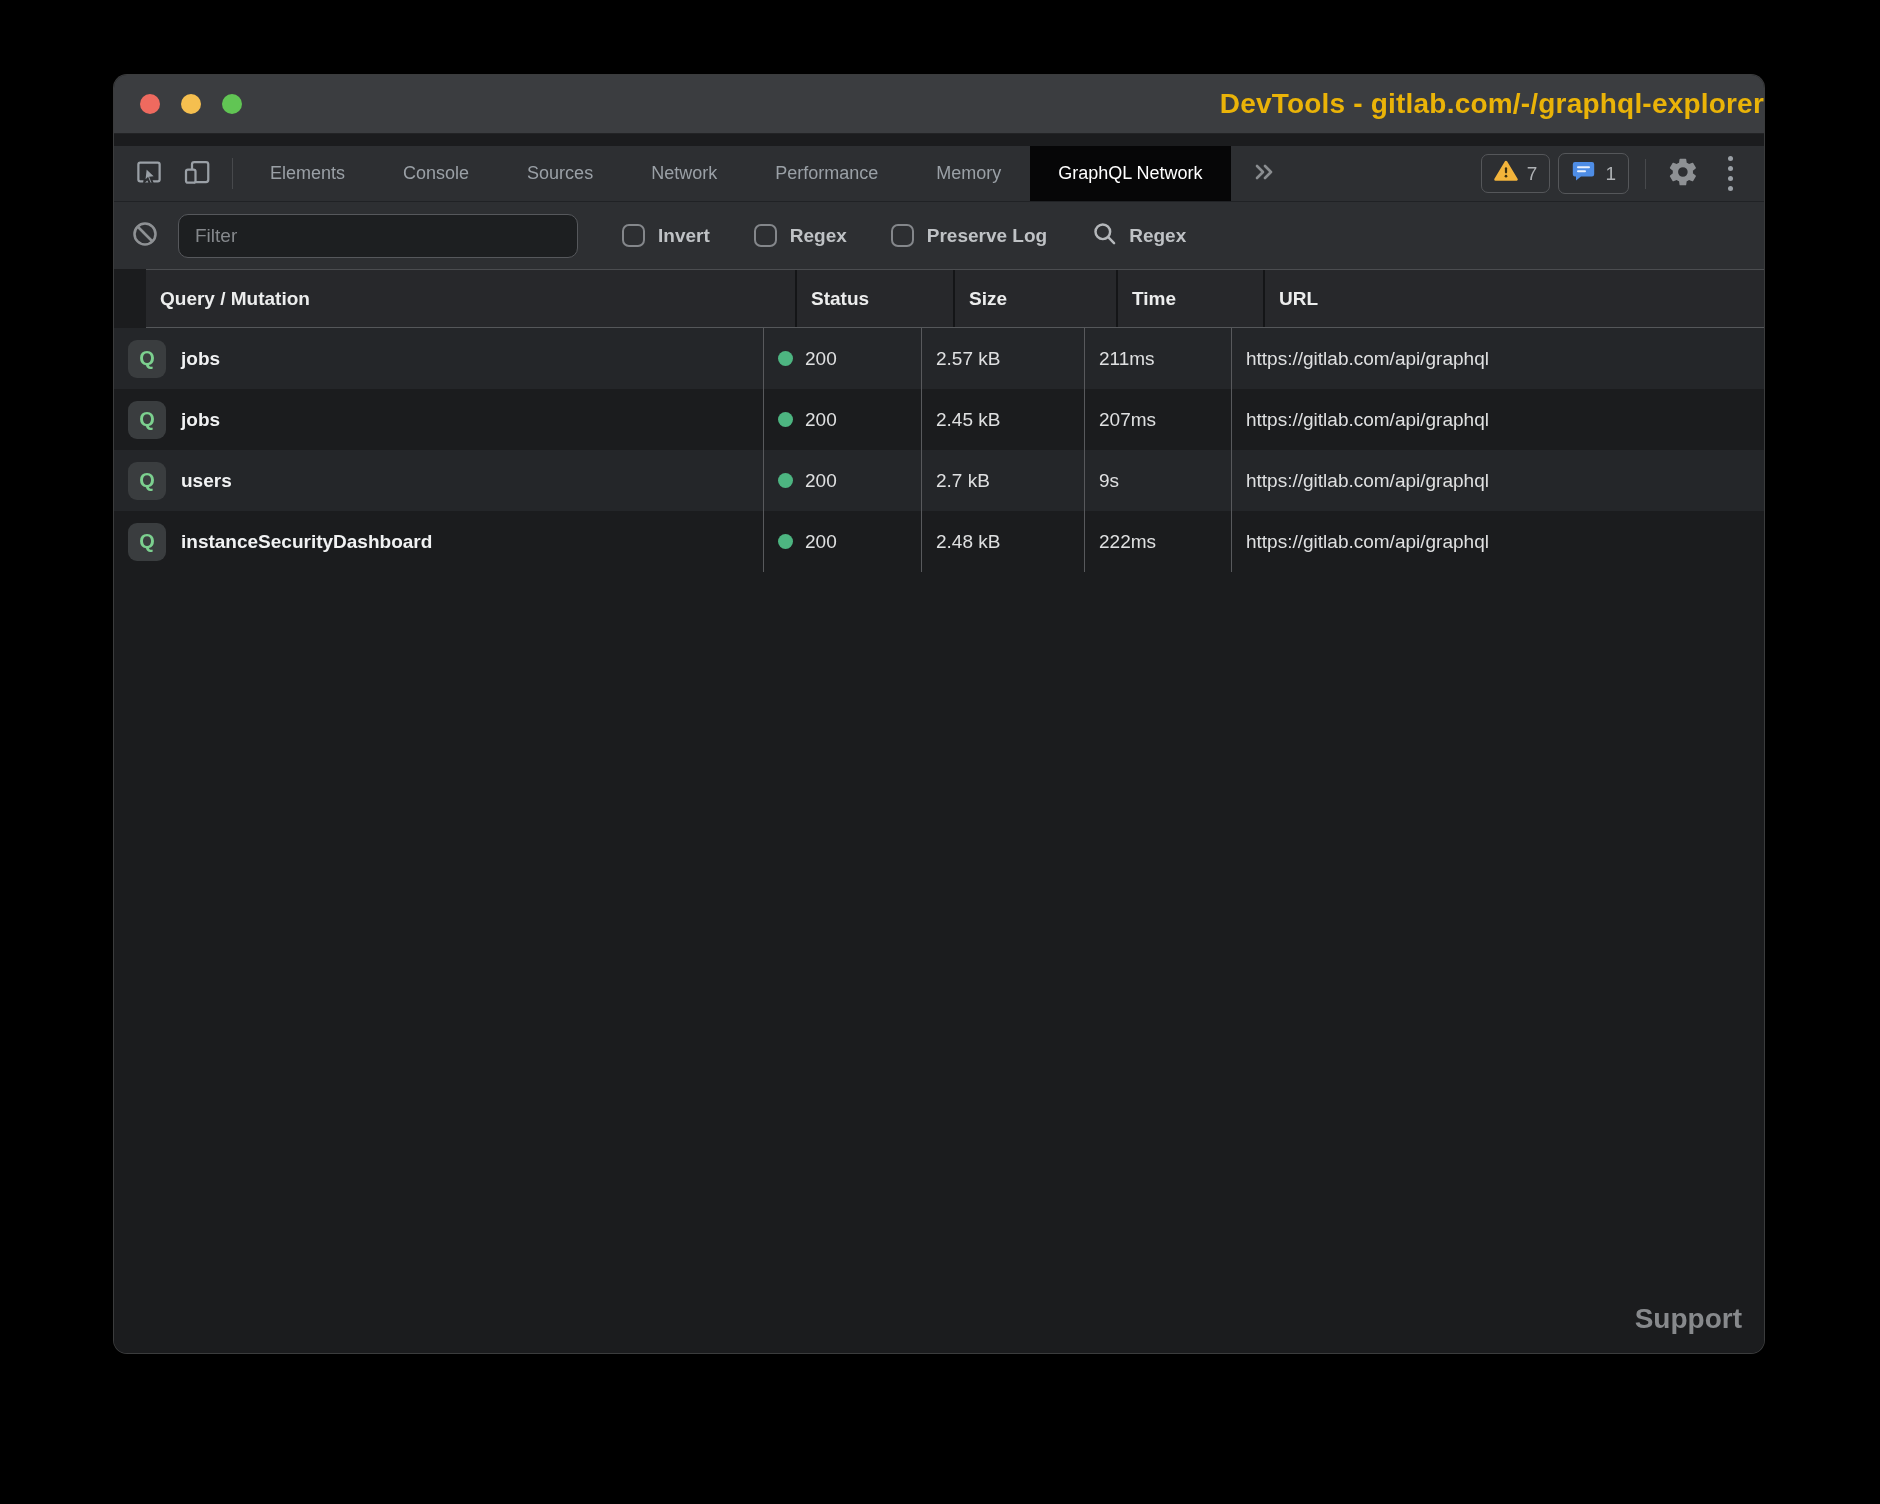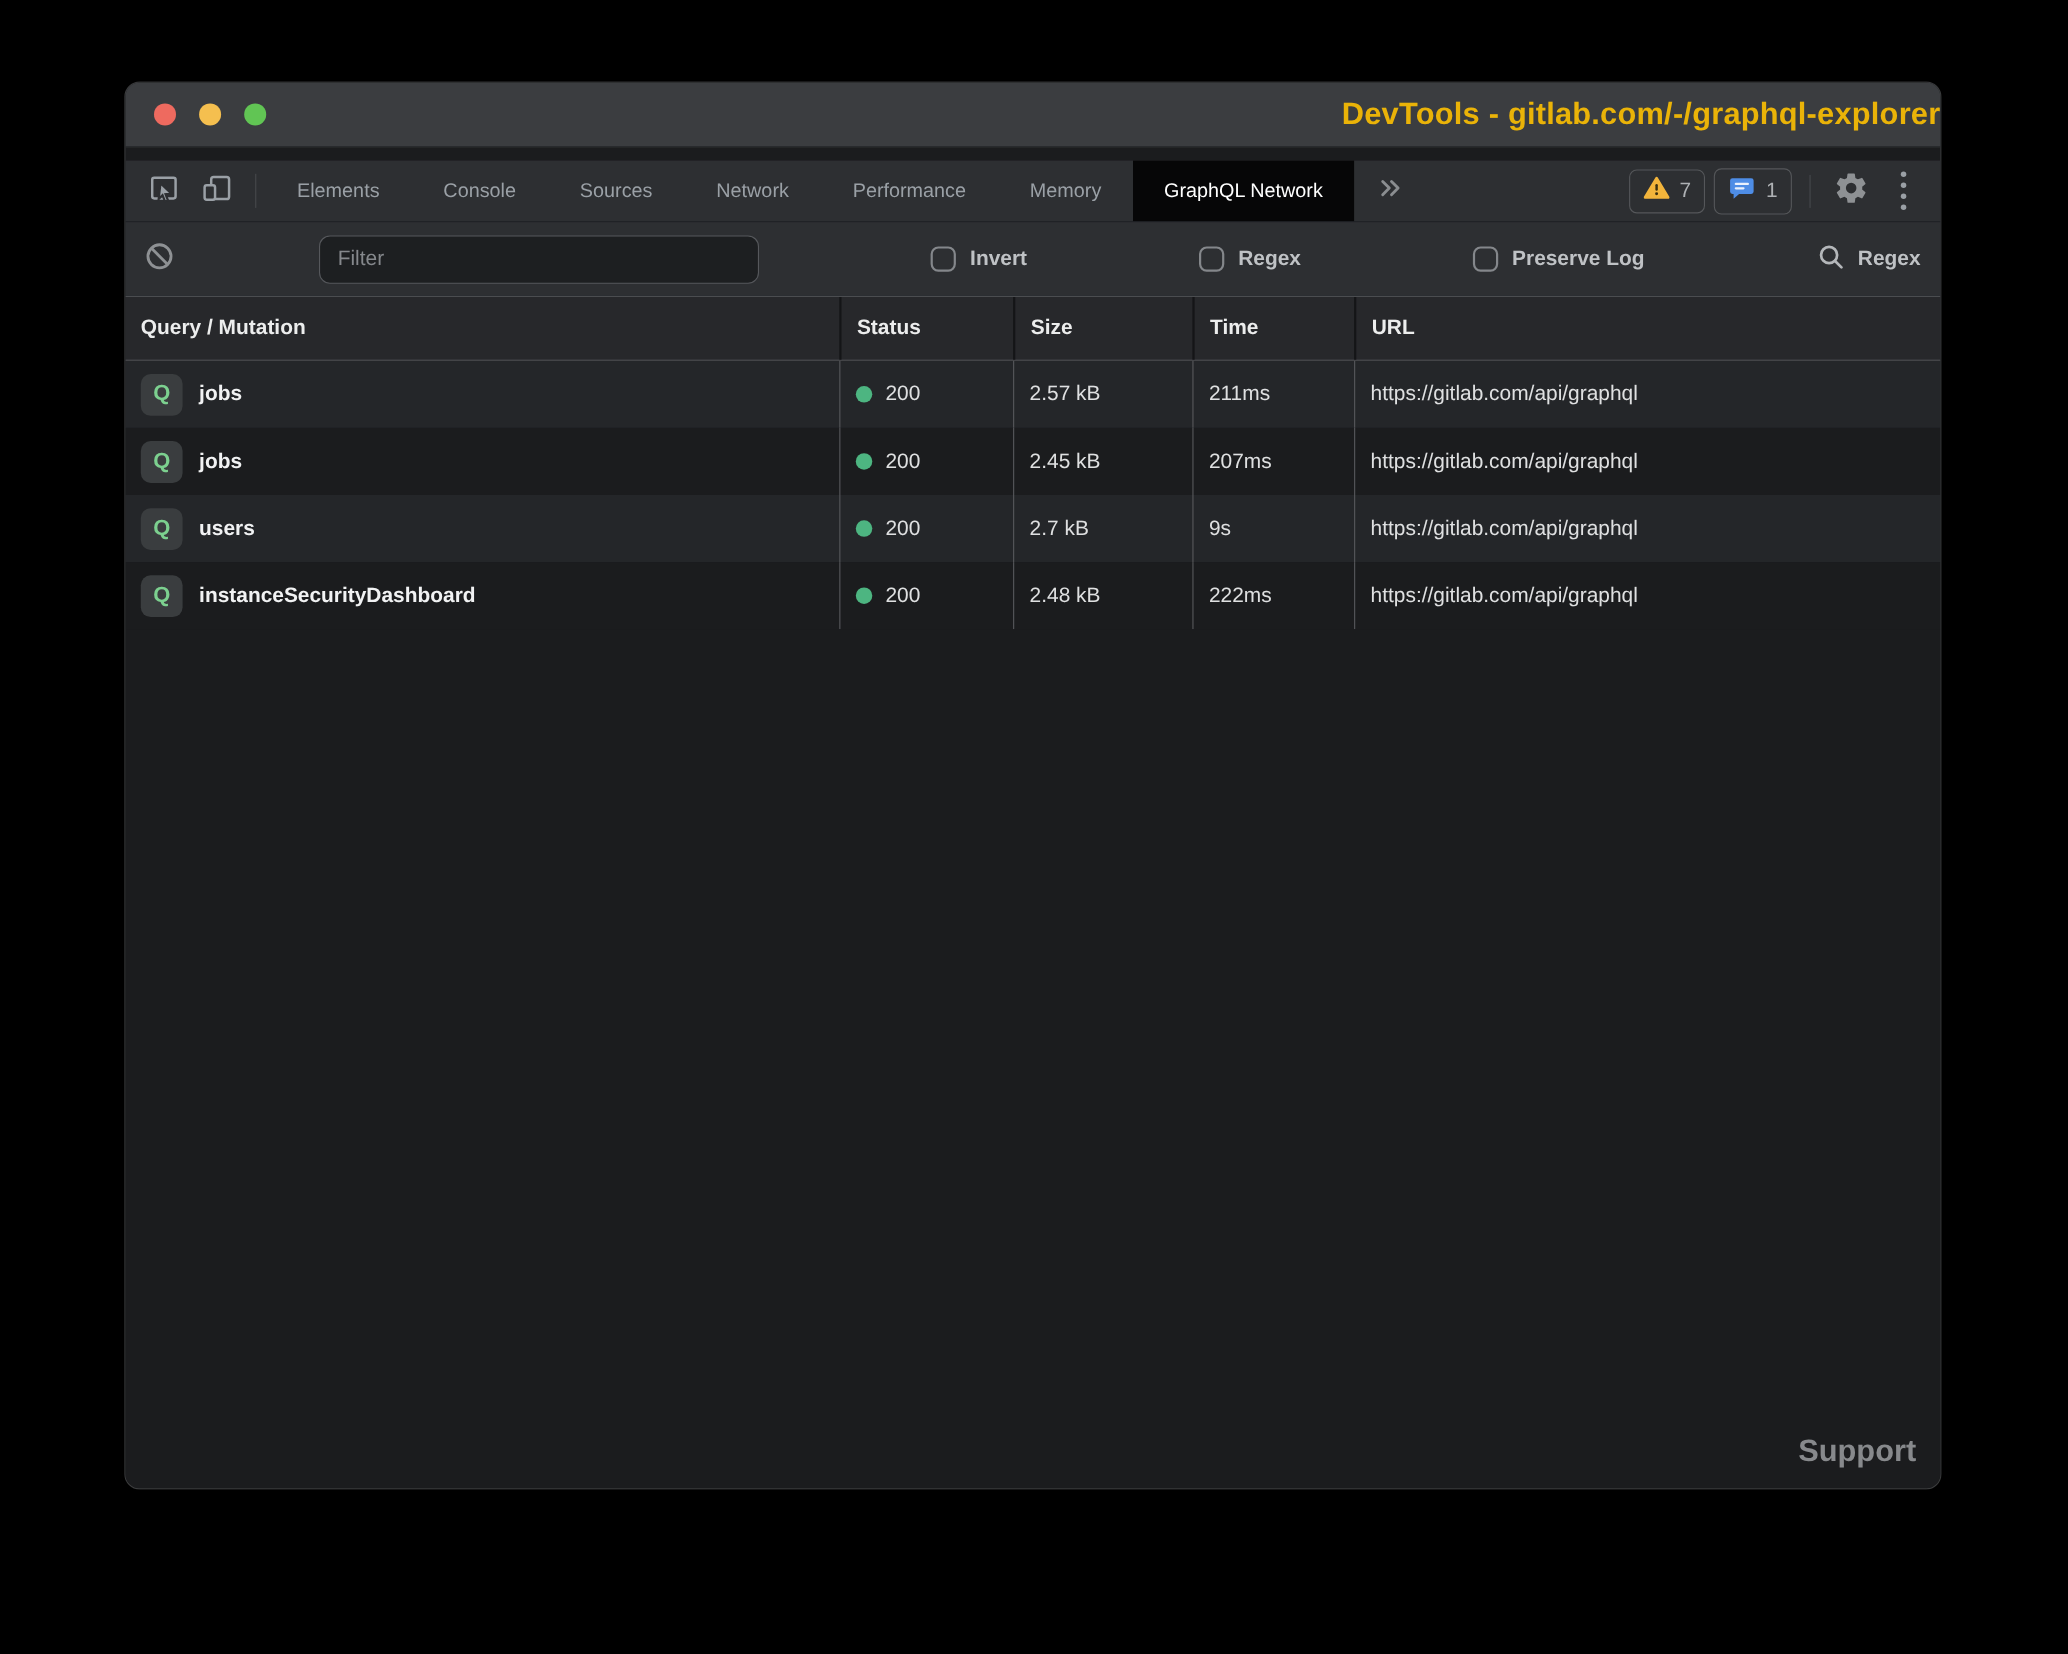--- a/index.html
+++ b/index.html
@@ -45,40 +45,41 @@
   .count-badge {
     display:flex; align-items:center; gap:9px; border:1px solid #55575a; border-radius:7px;
     padding:5px 12px; color:#aeb1b4; font-size:19px;
   }
   .kebab { display:flex; flex-direction:column; gap:5px; align-items:center; width:36px; }
   .kebab i { width:5px; height:5px; border-radius:50%; background:#9aa0a6; display:block; }
 
   
   .filterbar {
     height:68px; background:#2d2f32; flex:0 0 auto; border-top:1px solid #202225;
-    display:flex; align-items:center; padding:0 18px 0 14px;justify-content:space-between;
+    display:flex; align-items:center; padding:0 18px 0 14px;
   }
   .filter-input {
     width:400px; height:44px; margin-left:16px; background:#1d1f21;
     border:1px solid #56585c; border-radius:10px; color:#e8e9ea;
     font-size:19px; padding:0 16px; outline:none; font-family:inherit;
   }
   .filter-input::placeholder { color:#85888c; }
   .chk-group { display:flex; align-items:center; gap:13px; margin-left:44px; }
   .checkbox {
     width:23px; height:23px; border:2px solid #84878b; border-radius:7px; background:transparent; display:inline-block;
   }
   .chk-label { font-size:19px; font-weight:bold; color:#bfc2c5; white-space:nowrap; }
   .search-group { display:flex; align-items:center; gap:11px; margin-left:44px; }
 
   
   .grid-row { display:grid; grid-template-columns:649px 158px 163px 147px 1fr; }
   .thead {
     height:59px; background:#27282b; border-top:1px solid #4b4d50; border-bottom:1px solid #55575a;
     flex:0 0 auto;
+    margin-left:32px;
   }
   .thead .hcell {
     display:flex; align-items:center; padding-left:14px;
     font-size:19px; font-weight:bold; color:#eceded;
   }
   .thead .hcell + .hcell { border-left:2px solid #141517; }
   .trow { height:61px; flex:0 0 auto; }
   .trow.odd { background:#242629; }
   .trow.even { background:#1b1c1e; }
   .cell {

